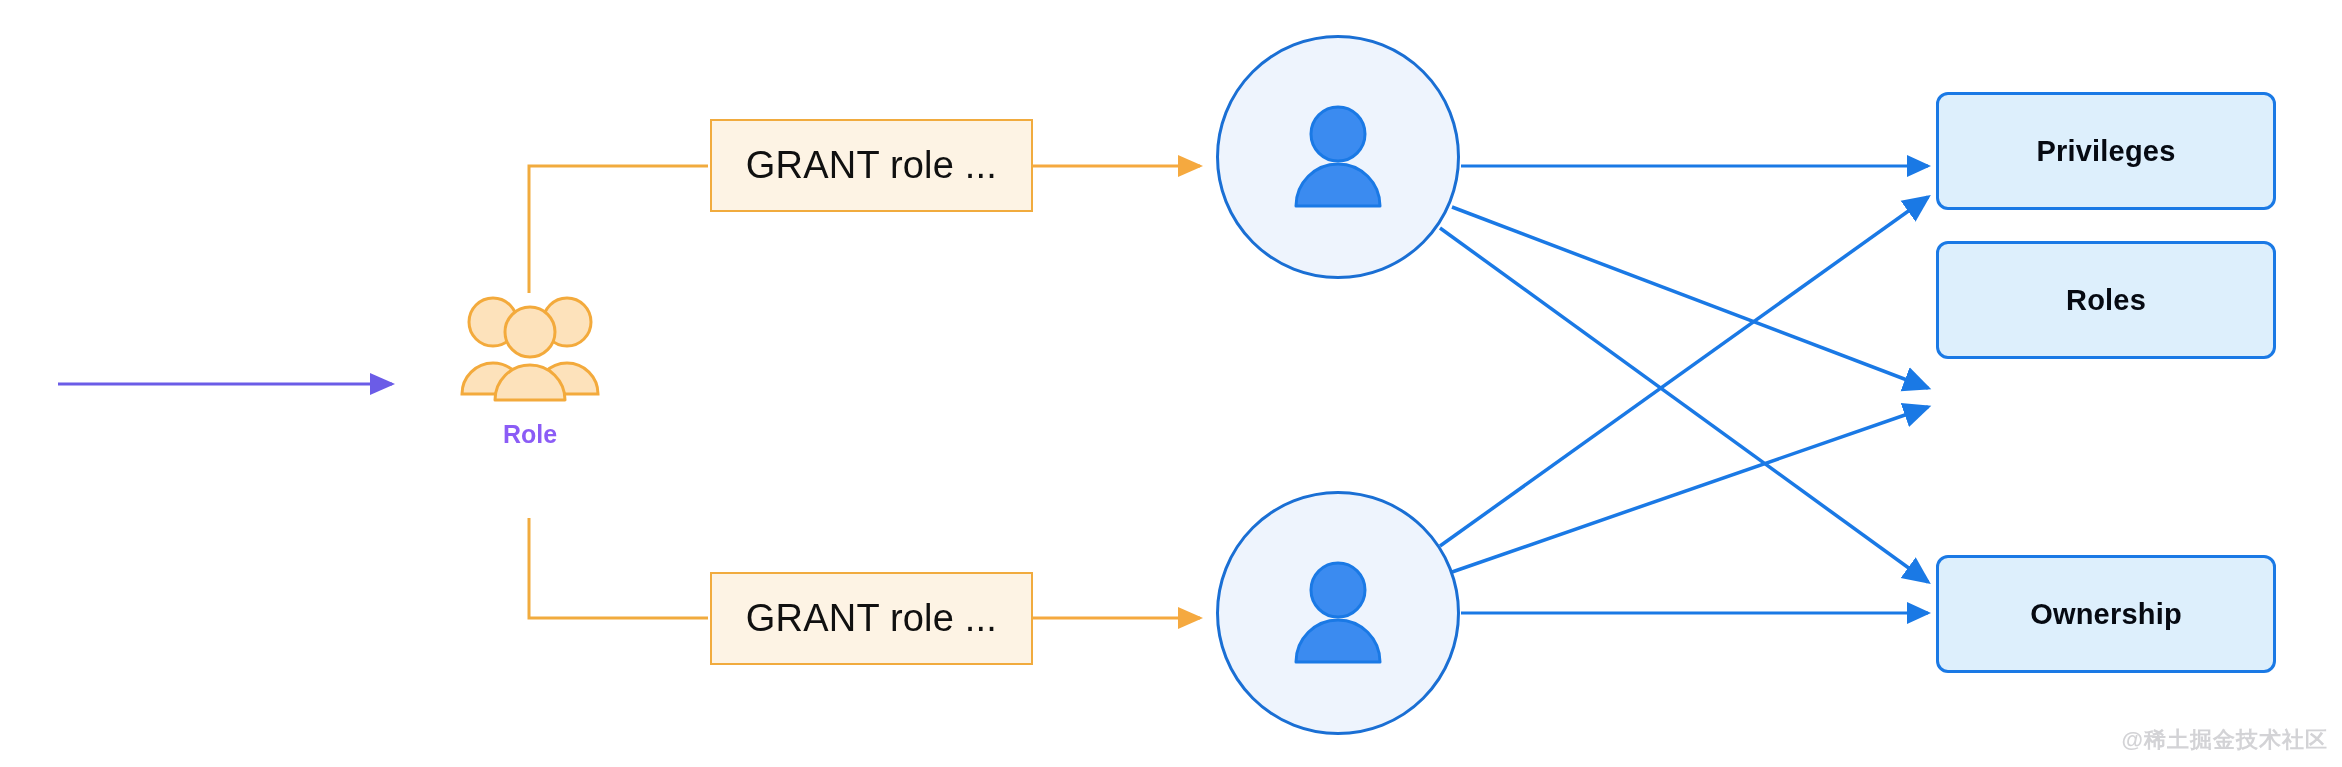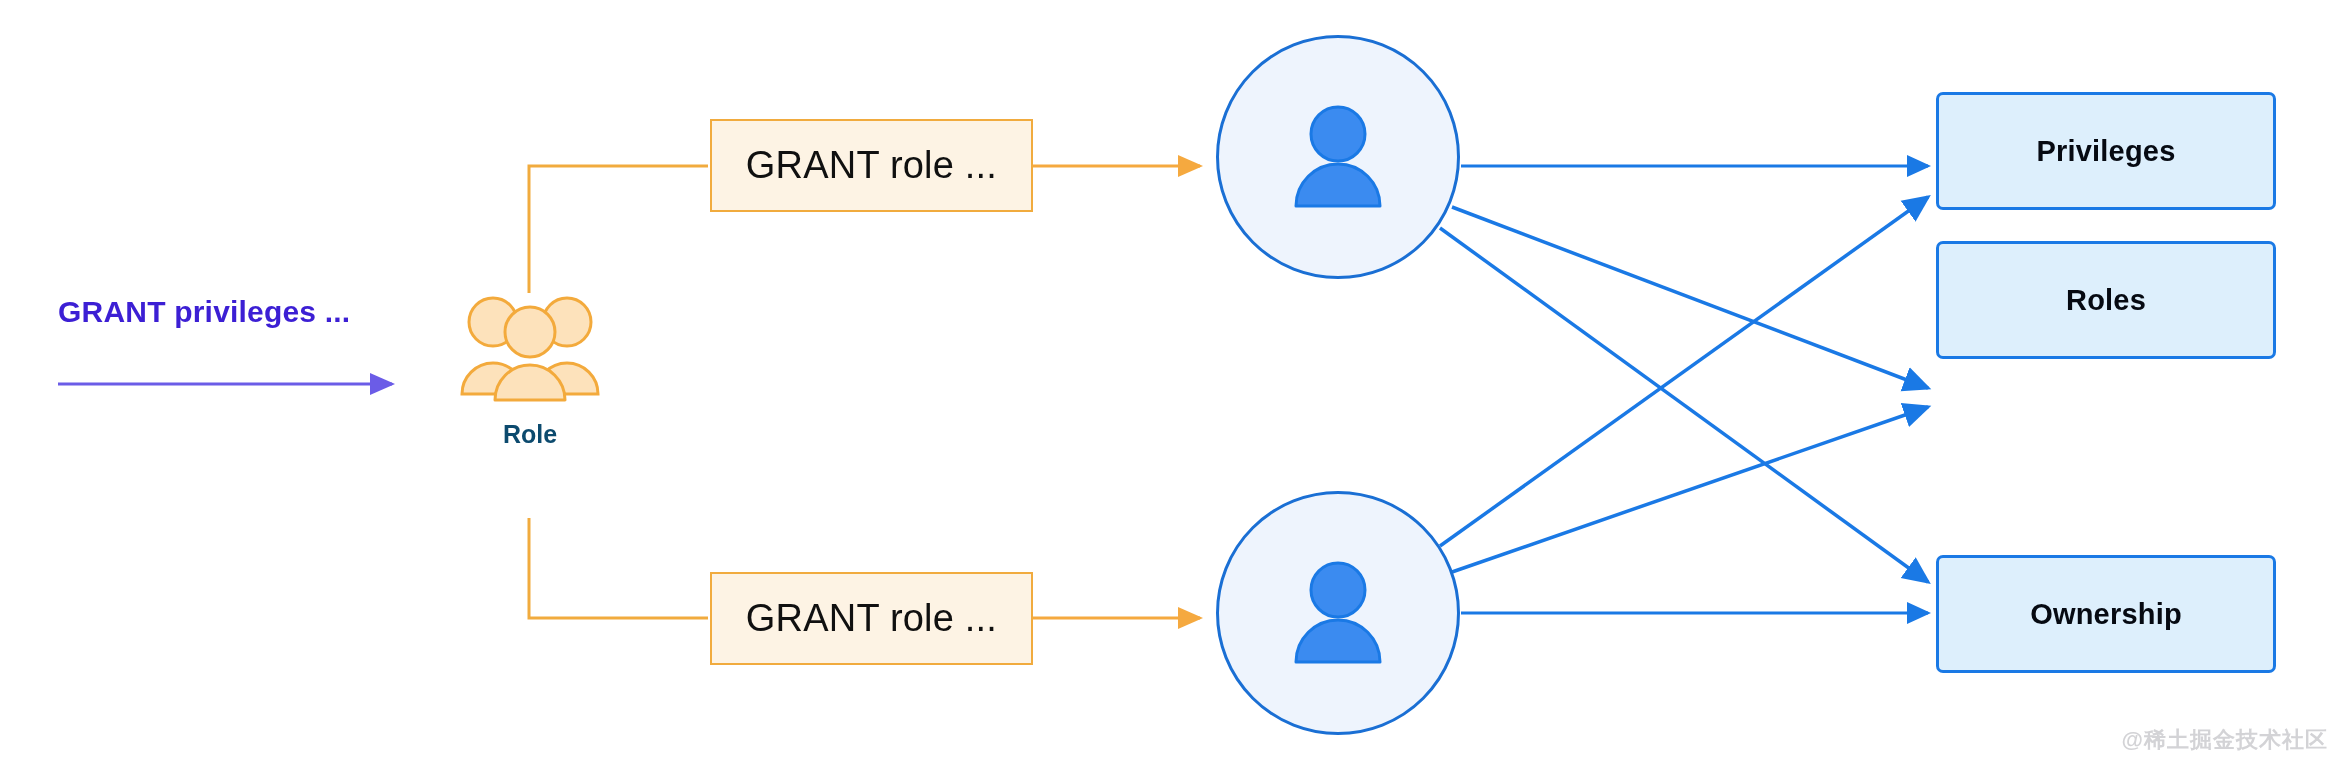--- a/index.html
+++ b/index.html
@@ -55,21 +55,21 @@
     height: 110px;
   }
   .role-label {
     position: absolute;
     left: 0;
     top: 128px;
     width: 150px;
     text-align: center;
     font-size: 25px;
     font-weight: bold;
-    color: #0c4a6e;
+    color: #8b5cf6;
   }
 
   
   .grant-box {
     position: absolute;
     width: 323px;
     height: 93px;
     background: #fdf3e4;
     border: 2px solid #f1ab3e;
     box-sizing: border-box;
@@ -104,21 +104,21 @@
     height: 110px;
   }
 
   
   .target-box {
     position: absolute;
     left: 1936px;
     width: 340px;
     background: #ddeffc;
     border: 3px solid #1a79e5;
-    border-radius: 7px;
+    border-radius: 12px;
     box-sizing: border-box;
     display: flex;
     align-items: center;
     justify-content: center;
     font-size: 29px;
     font-weight: bold;
     color: #060a12;
     letter-spacing: 0.2px;
   }
   #target-box-0 { top: 92px;  height: 118px; }
@@ -171,21 +171,20 @@
 
     <line x1="1440" y1="228" x2="1928" y2="582" stroke="#1a79e5" stroke-width="3.5" marker-end="url(#ah-blue)"></line>
 
     <line x1="1440" y1="546" x2="1928" y2="197" stroke="#1a79e5" stroke-width="3.5" marker-end="url(#ah-blue)"></line>
 
     <line x1="1452" y1="572" x2="1928" y2="407" stroke="#1a79e5" stroke-width="3.5" marker-end="url(#ah-blue)"></line>
 
     <line x1="1461" y1="613" x2="1928" y2="613" stroke="#1a79e5" stroke-width="3" marker-end="url(#ah-blue)"></line>
   </svg>
 
-  <div class="grant-priv-label">GRANT privileges ...</div>
 
   <div class="role-node">
     <svg class="role-icon" viewBox="0 0 150 110" xmlns="http://www.w3.org/2000/svg">
 
       <circle cx="38" cy="30" r="24" fill="#fde2bb" stroke="#f3aa3c" stroke-width="3"></circle>
       <path d="M7 102 a31 31 0 0 1 62 0 z" fill="#fde2bb" stroke="#f3aa3c" stroke-width="3"></path>
 
       <circle cx="112" cy="30" r="24" fill="#fde2bb" stroke="#f3aa3c" stroke-width="3"></circle>
       <path d="M81 102 a31 31 0 0 1 62 0 z" fill="#fde2bb" stroke="#f3aa3c" stroke-width="3"></path>
 

